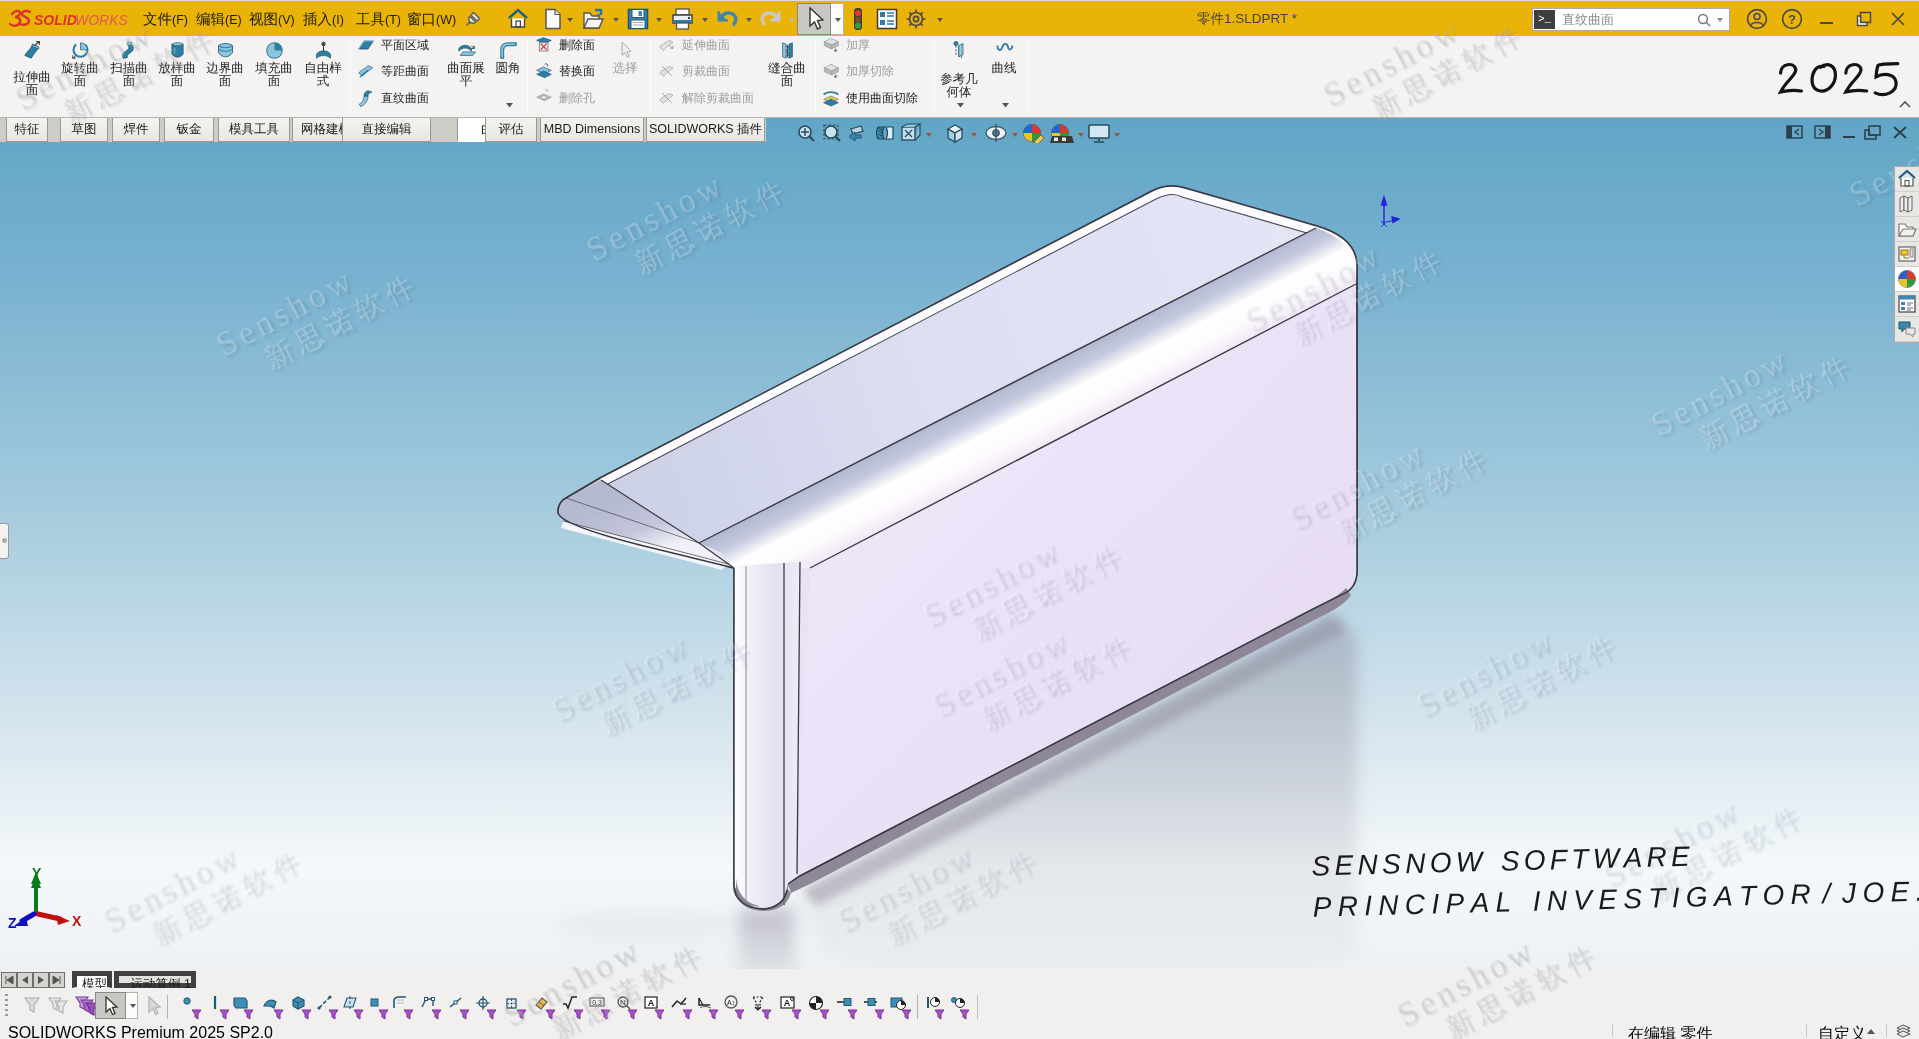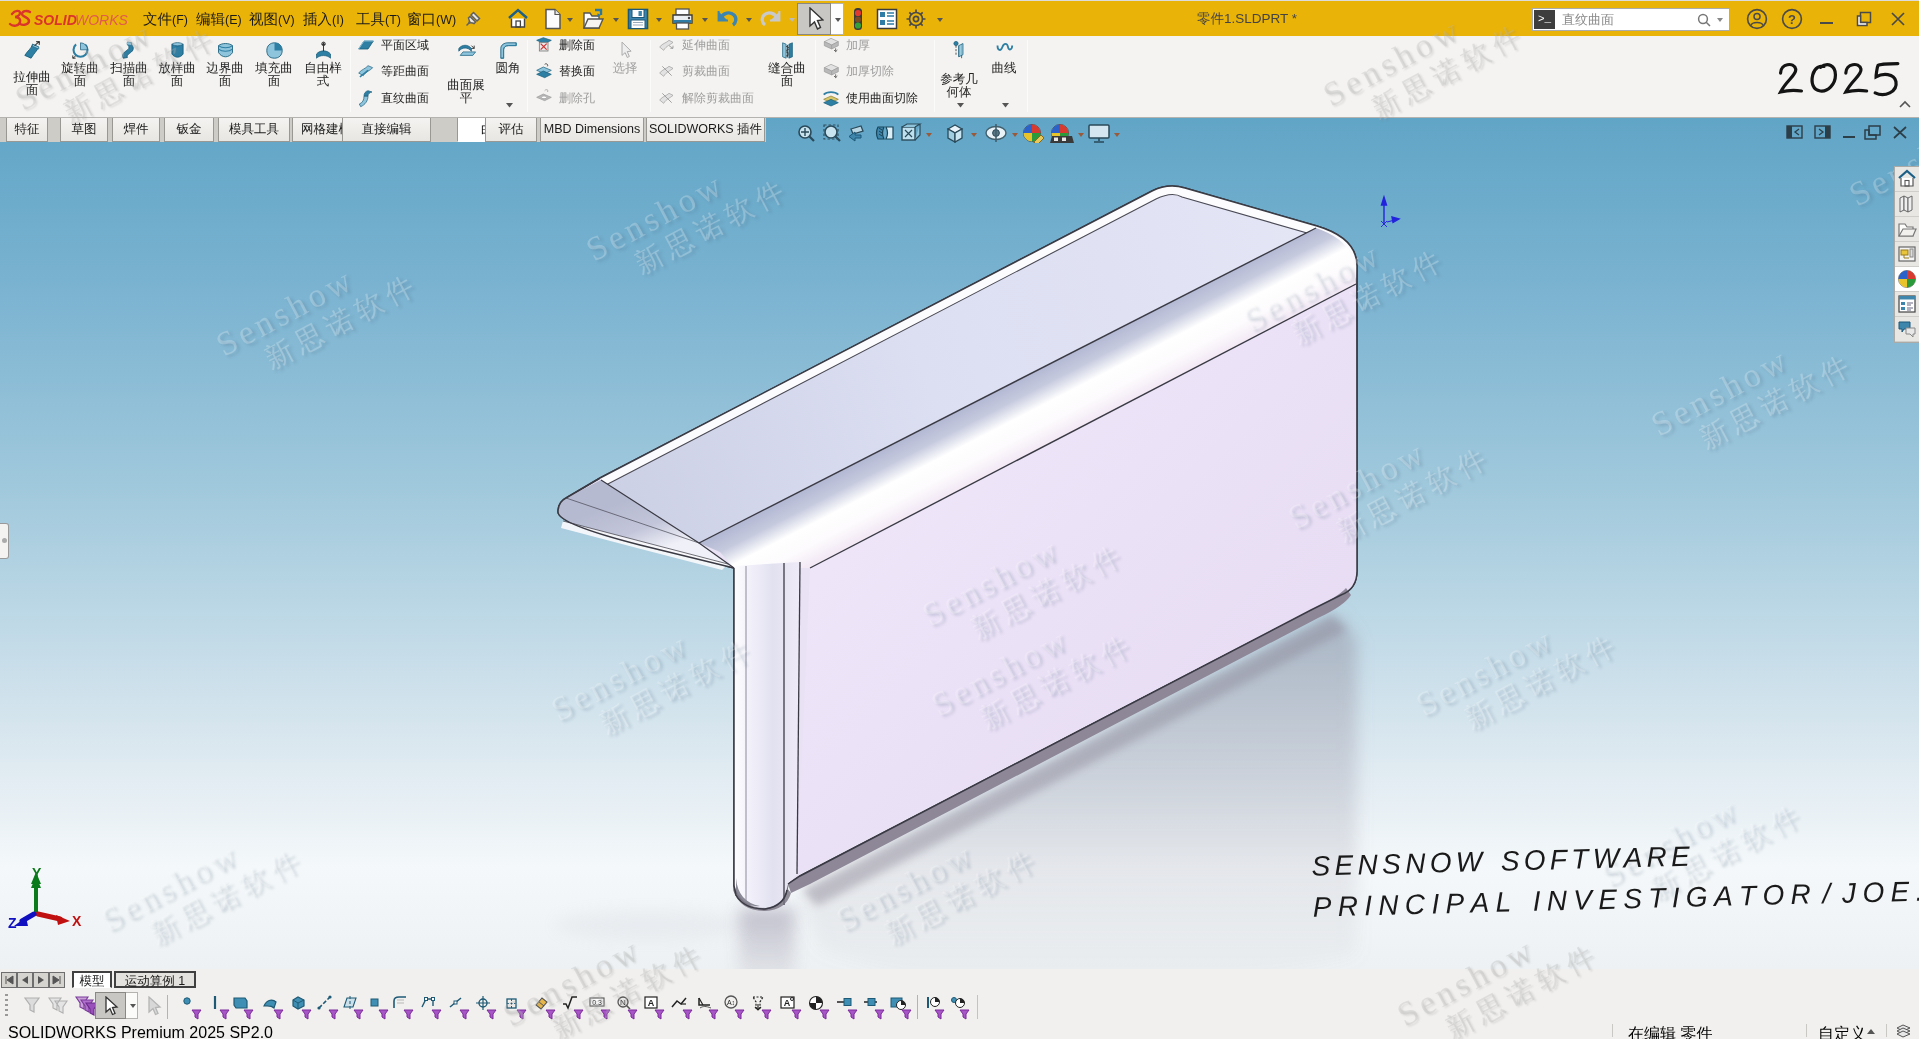--- a/index.html
+++ b/index.html
@@ -40,21 +40,21 @@
 #hwsig{position:absolute;left:1312px;top:724px;width:660px;color:#151515;transform:rotate(-1.5deg);}
 #hwsig .s1{font-size:28px;letter-spacing:1px;font-style:italic;font-weight:normal;color:#1a1a1a;}
 #hwsig .s2{font-size:28px;letter-spacing:2px;font-style:italic;font-weight:normal;margin-top:9px;color:#1a1a1a;}
 
 #sidestrip{position:absolute;left:1894px;top:48px;width:25px;height:177px;background:#e8e7e4;border:1px solid #abaaa7;border-right:none;}
 .scell{position:absolute;left:0;width:24px;height:25px;border-bottom:1px solid #cfcecb;text-align:center;}
 .scell.sel{background:#fff;}
 
 #btabs{position:absolute;left:0;top:969px;width:1919px;height:19px;background:#f1f0ee;}
 .navbtn{position:absolute;top:3px;width:16px;height:16px;background:#d6d4cf;border:1px solid #6e6e6e;color:#444;font-size:9px;line-height:14px;text-align:center;}
-.mtab{position:absolute;top:2px;height:17px;line-height:16px;font-size:12.5px;color:#1a1a1a;text-align:center;border:2px solid #404040;}
+.mtab{position:absolute;top:2px;height:17px;line-height:16px;font-size:12.5px;color:#1a1a1a;text-align:right;border:5px solid #404040;}
 #iconrow{position:absolute;left:0;top:988px;width:1919px;height:34px;background:#f1f0ee;}
 </style></head><body>
 <div id="titlebar">
     <svg class="abs" style="left:8px;top:5px" width="130" height="26" viewBox="0 0 130 26">
 <g fill="none" stroke="#da342b" stroke-width="2.4" stroke-linecap="round">
 <path d="M3,7 C6,3 11,3 11,6 C11,9 7,10 6,10 C8,10 12,11 11,15 C10,19 4,20 1,17" transform="translate(1,1)"></path>
 <path d="M21,4 C18,2 13,3 13,6 C13,9 20,9 20,13 C20,16 15,18 11,16" transform="translate(1,2)"></path>
 </g>
 <text x="26" y="19" font-size="14" font-style="italic" font-weight="bold" fill="#da342b" font-family="Liberation Sans">SOLID</text>
 <text x="67" y="19" font-size="14" font-style="italic" fill="#e05a50" font-family="Liberation Sans">WORKS</text>
@@ -242,21 +242,21 @@
           <path d="M15,3 L12.5,7 L17.5,7 Z" fill="#333"></path>
         </svg></span>
       <div class="tx" style="margin-top:1px">自由样<br>式</div>
     </div>
     <div class="bigbtn" style="left:441px">
       <span class="ic"><svg viewBox="0 0 30 30" width="21" height="21">
           <path d="M4,12 C9,6 17,6 22,12 L22,16 C17,10 9,10 4,16 Z" fill="#2e7fa4" stroke="#155a78" stroke-width="1"></path>
           <path d="M6,22 L24,22 L28,17 L10,17 Z" fill="#8ec4dc" stroke="#155a78" stroke-width="1"></path>
           <path d="M22,8 L26,12 M26,12 L22,12 M26,12 L26,8" stroke="#333" stroke-width="1.3" fill="none"></path>
         </svg></span>
-      <div class="tx" style="margin-top:18px">曲面展<br>平</div>
+      <div class="tx" style="margin-top:1px">曲面展<br>平</div>
     </div>
     <div class="bigbtn" style="left:483px">
       <span class="ic"><svg viewBox="0 0 30 30" width="21" height="21">
           <path d="M4,26 L4,12 C4,7 9,4 14,4 L26,4 L26,8 L15,8 C11,8 8,10 8,14 L8,26 Z" fill="#8ec4dc" stroke="#155a78" stroke-width="1.2"></path>
           <path d="M26,4 L26,8 L15,8 C11,8 8,10 8,14 L8,26 L4,26" fill="none" stroke="#2e7fa4" stroke-width="1.4"></path>
         </svg></span>
       <div class="tx" style="margin-top:1px">圆角</div>
     </div>
     <div class="bigbtn gray" style="left:600px">
       <span class="ic"><svg viewBox="0 0 30 30" width="21" height="21">

